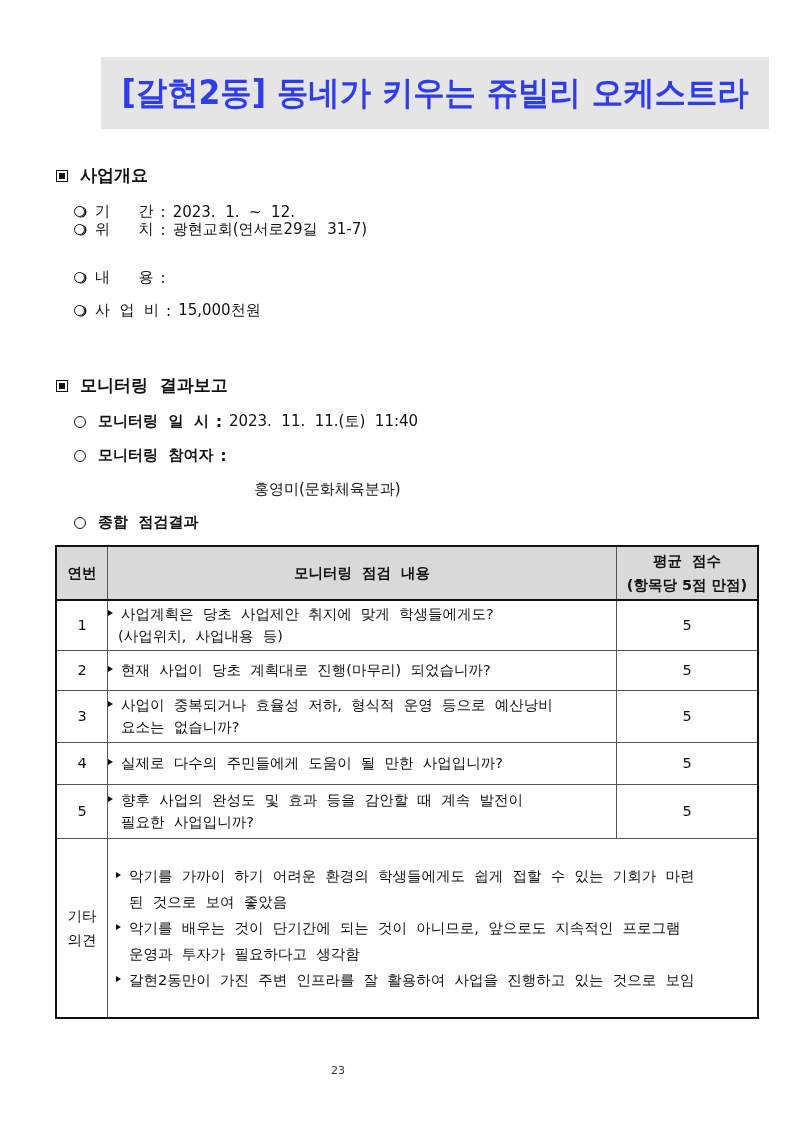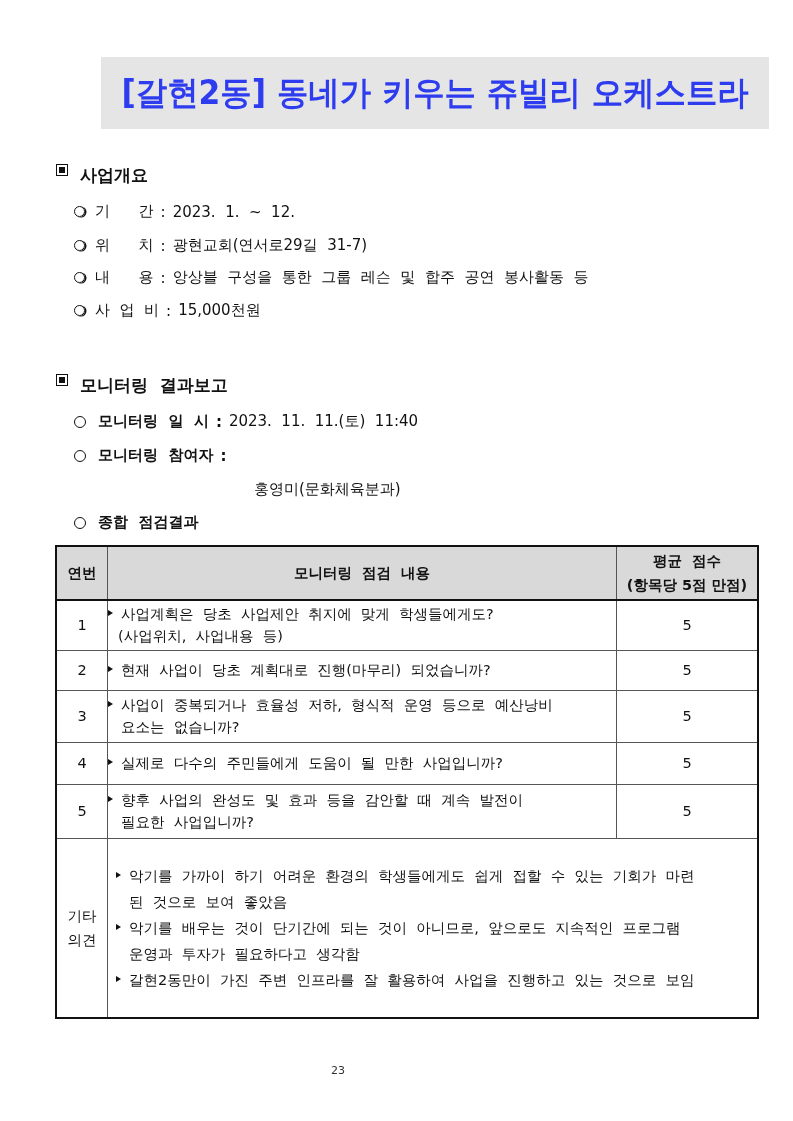--- a/index.html
+++ b/index.html
@@ -1,19 +1,19 @@
 <!DOCTYPE html>
 <html><head>
 <meta charset="utf-8">
 <style>
   html, body { margin:0; padding:0; background:#ffffff; }
   body { width:793px; height:1121px; position:relative; font-family:"DejaVu Sans", sans-serif; color:#111; overflow:hidden; }
   .title-box { position:absolute; left:57px; top:57px; width:668px; height:72px; background:#e5e5e5; display:flex; align-items:center; justify-content:center;margin-left:44px; }
   .title-text { font-family:"DejaVu Sans", sans-serif; font-weight:bold; font-size:33px; color:#2e3cf0; letter-spacing:0px; transform:scaleX(0.95); white-space:nowrap; }
-  .section { position:absolute; left:56px; font-weight:bold; font-size:17px; display:flex; align-items:flex-start; white-space:nowrap; }
+  .section { position:absolute; left:56px; font-weight:bold; font-size:17px; display:flex; align-items:center; white-space:nowrap; }
   .sq-icon { width:12px; height:12px; border:1.5px solid #111; display:inline-flex; align-items:center; justify-content:center; margin-right:12px; box-sizing:border-box; }
   .sq-icon::after { content:""; width:6px; height:6px; background:#111; }
   .item { position:absolute; left:74px; font-size:15px; display:flex; align-items:center; white-space:nowrap; }
   .bullet-shadow { display:inline-block; width:11px; height:11px; border:1.5px solid #111; border-radius:50%; margin-right:10px; box-sizing:border-box; box-shadow:1.5px 0.5px 0 0 #111; }
   .bullet-o { display:inline-block; width:12px; height:12px; border:1.3px solid #111; border-radius:50%; margin-right:12px; box-sizing:border-box; }
   .lbl { display:inline-block; }
   .sep { margin:0 7px; }
   .bold { font-weight:bold; }
   table.result { position:absolute; left:55px; top:545px; width:704px; border-collapse:collapse; font-size:14.5px; border:2px solid #111; }
   table.result th, table.result td { border:1px solid #555; padding:0; }
@@ -38,31 +38,30 @@
   <span class="sq-icon"></span>
   <span>사업개요</span>
 </div>
 
 <div class="item" style="top:202px;">
   <span class="bullet-shadow"></span>
   <span class="lbl" style="white-space:pre;">기      간</span>
   <span class="sep">:</span>
   <span style="white-space:pre;">2023.  1.  ~  12.</span>
 </div>
-<div class="item" style="top:236px;">
+<div class="item" style="top:220px;">
   <span class="bullet-shadow"></span>
   <span class="lbl" style="white-space:pre;">위      치</span>
   <span class="sep">:</span>
   <span style="white-space:pre;">광현교회(연서로29길  31-7)</span>
 </div>
 <div class="item" style="top:268px;">
   <span class="bullet-shadow"></span>
   <span class="lbl" style="white-space:pre;">내      용</span>
   <span class="sep">:</span>
-  <span style="white-space:pre;">앙상블  구성을  통한  그룹  레슨  및  합주  공연  봉사활동  등</span>
 </div>
 <div class="item" style="top:301px;">
   <span class="bullet-shadow"></span>
   <span class="lbl" style="white-space:pre;">사  업  비</span>
   <span class="sep">:</span>
   <span style="white-space:pre;">15,000천원</span>
 </div>
 
 <div class="section" style="top:374px;">
   <span class="sq-icon"></span>

